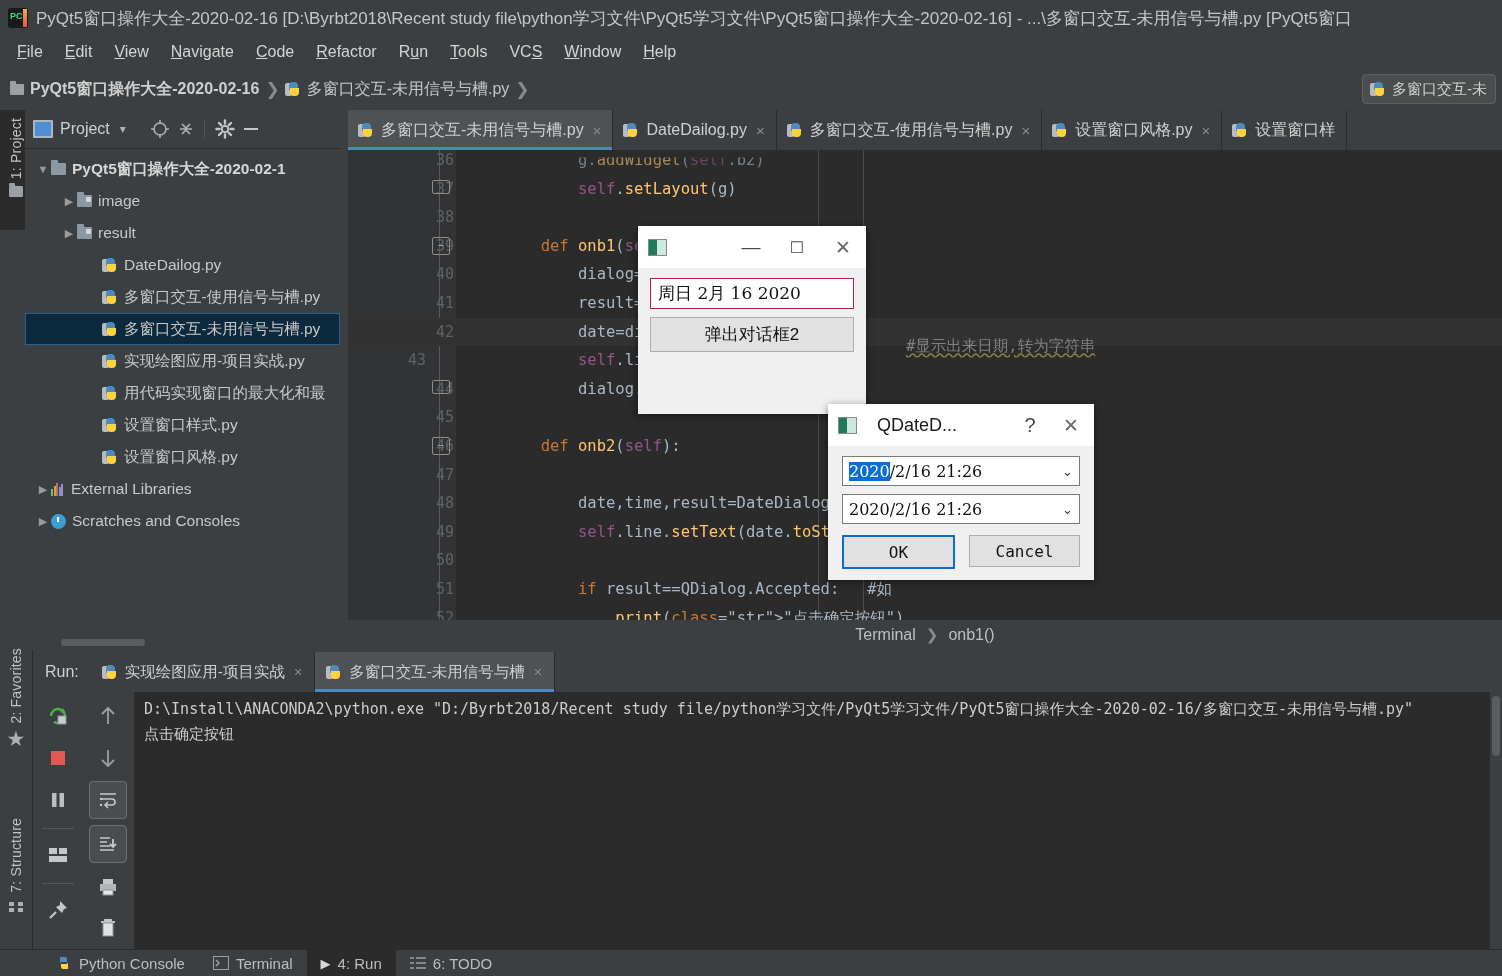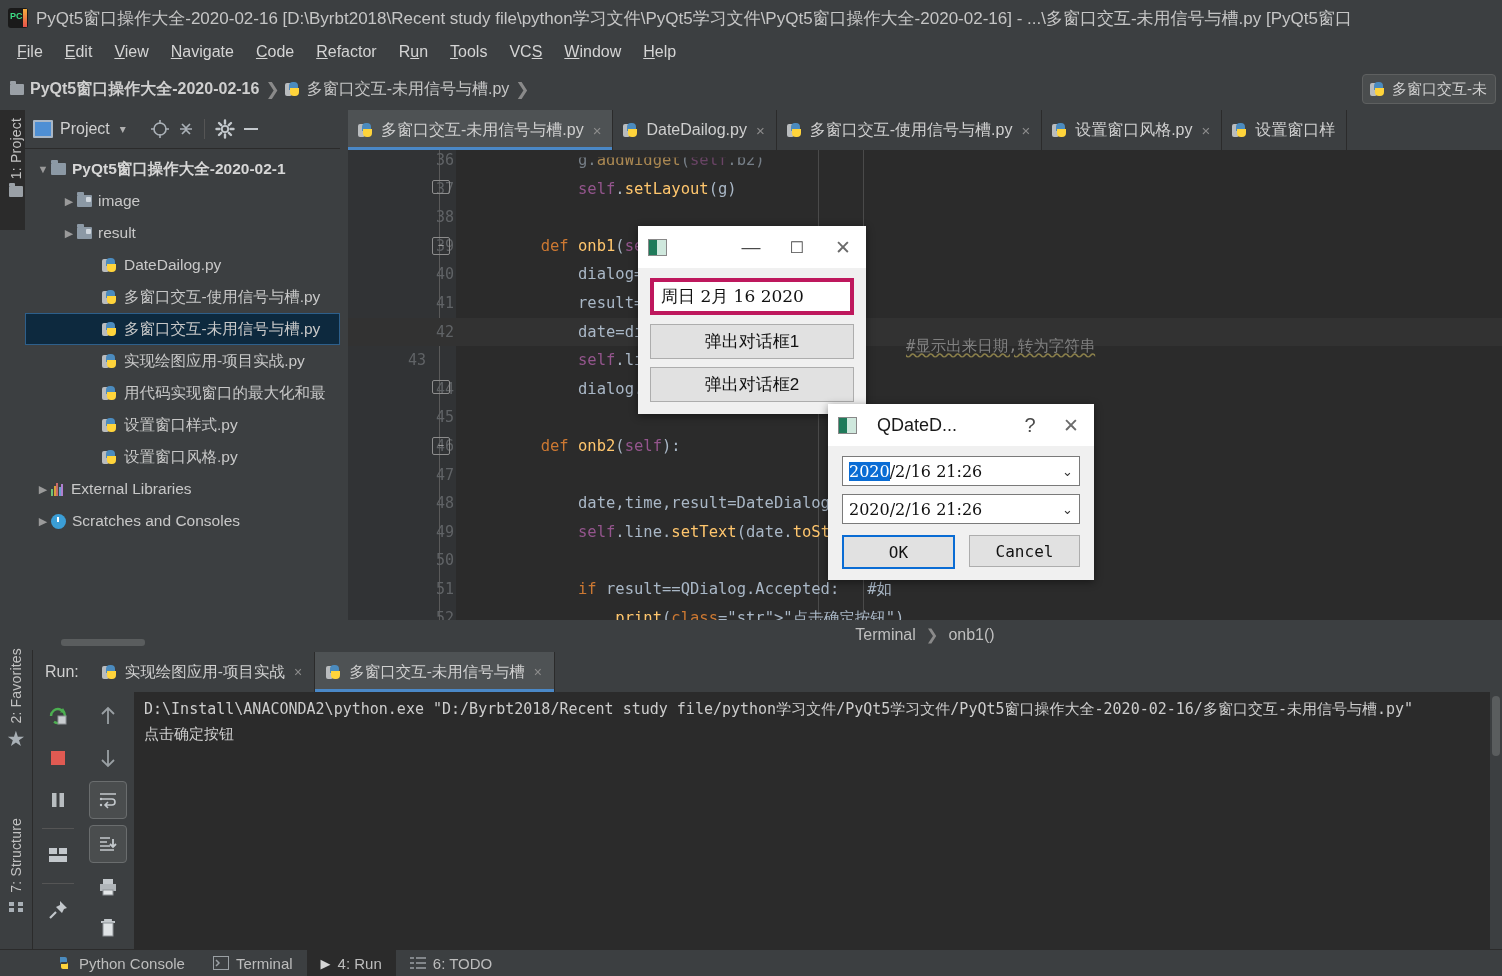--- a/index.html
+++ b/index.html
@@ -226,21 +226,21 @@
     background:linear-gradient(90deg,#1f7a5a 0 45%, #cfe8dd 45% 100%);
     border:1px solid #888;
   }
   .qt-caption{font-size:18px;color:#1a1a1a;margin-left:20px;font-family:"Liberation Sans",sans-serif;}
   .qt-btn{
     width:46px;height:42px;display:flex;align-items:center;justify-content:center;
     font-size:19px;color:#4a4a4a;
   }
   .qt-body{ padding:10px 12px; }
   .qt-field{
-    background:#fff;border:4px solid #be185d;height:29px;display:flex;align-items:center;
+    background:#fff;border:1px solid #be185d;height:29px;display:flex;align-items:center;
     padding:0 7px;font-family:"DejaVu Serif", serif;font-size:17px;color:#111;
   }
   .qt-btn-wide{
     background:#e1e1e1;border:1px solid #adadad;height:33px;
     display:flex;align-items:center;justify-content:center;
     font-size:17px;color:#111;font-family:"Liberation Sans",sans-serif;
   }
   .qt-combo{
     background:#fff;border:1px solid #7a7a7a;height:28px;display:flex;align-items:center;
     padding:0 6px;font-family:"DejaVu Serif", serif;font-size:16px;color:#111;
@@ -699,21 +699,20 @@
     <div class="qt-title">
       <span class="qt-ico"></span>
       <span class="qt-caption"></span>
       <span style="flex:1"></span>
       <span class="qt-btn">—</span>
       <span class="qt-btn" style="font-size:16px">☐</span>
       <span class="qt-btn" style="color:#6b6b6b">✕</span>
     </div>
     <div class="qt-body">
       <div class="qt-field">周日 2月 16 2020</div>
-      <div class="qt-btn-wide" style="margin-top:9px;">弹出对话框1</div>
       <div class="qt-btn-wide" style="margin-top:8px;">弹出对话框2</div>
     </div>
   </div>
 
   <div class="qtwin" style="left:828px;top:404px;width:266px;height:176px;">
     <div class="qt-title">
       <span class="qt-ico"></span>
       <span class="qt-caption">QDateD...</span>
       <span style="flex:1"></span>
       <span class="qt-btn" style="width:36px;font-size:20px;">?</span>

